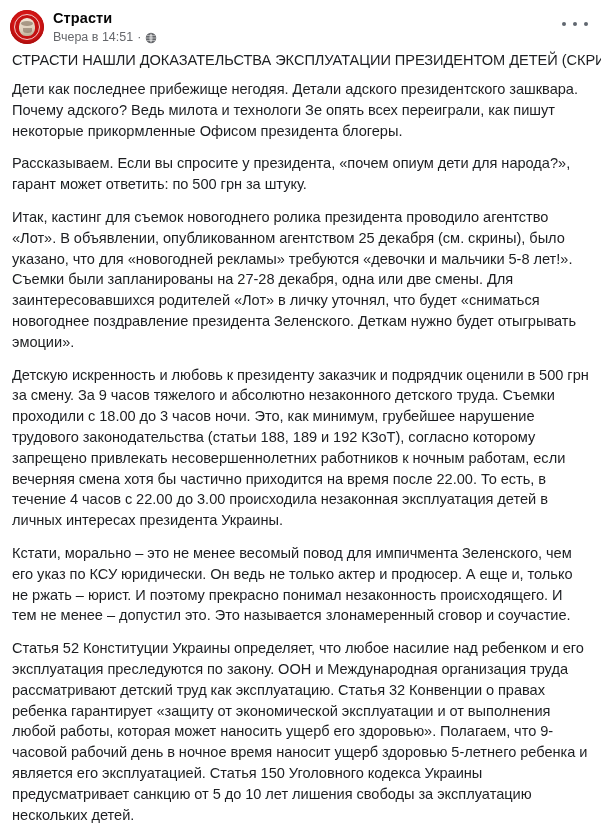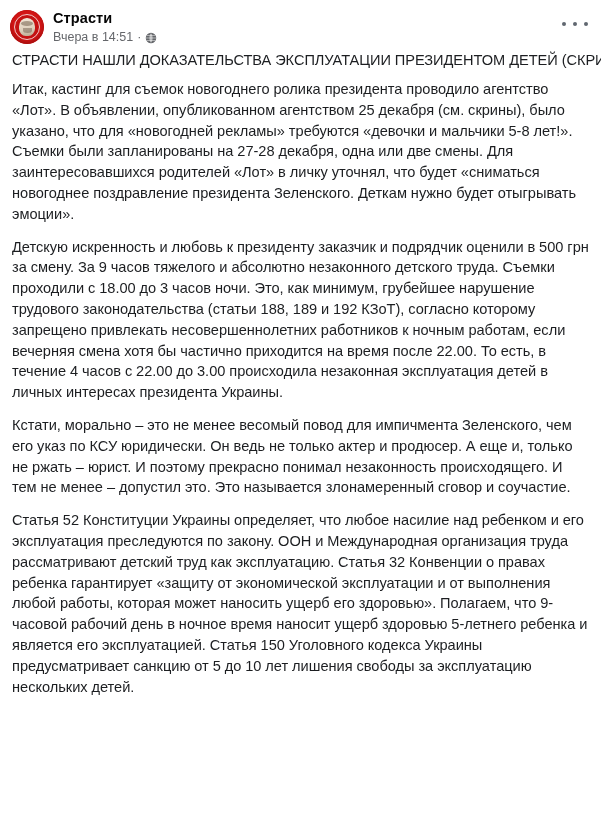--- a/index.html
+++ b/index.html
@@ -190,20 +190,22 @@
 
     <div class="more-btn">
       <span></span>
       <span></span>
       <span></span>
     </div>
   </div>
 
   <div class="post-body">
     <div class="post-title">СТРАСТИ НАШЛИ ДОКАЗАТЕЛЬСТВА ЭКСПЛУАТАЦИИ ПРЕЗИДЕНТОМ ДЕТЕЙ (СКРИНЫ)</div>
+    <p class="para">Дети как последнее прибежище негодяя. Детали адского президентского зашквара. Почему адского? Ведь милота и технологи Зе опять всех переиграли, как пишут некоторые прикормленные Офисом президента блогеры.</p>
+    <p class="para">Рассказываем. Если вы спросите у президента, «почем опиум дети для народа?», гарант может ответить: по 500 грн за штуку.</p>
     <p class="para">Итак, кастинг для съемок новогоднего ролика президента проводило агентство «Лот». В объявлении, опубликованном агентством 25 декабря (см. скрины), было указано, что для «новогодней рекламы» требуются «девочки и мальчики 5-8 лет!». Съемки были запланированы на 27-28 декабря, одна или две смены. Для заинтересовавшихся родителей «Лот» в личку уточнял, что будет «сниматься новогоднее поздравление президента Зеленского. Деткам нужно будет отыгрывать эмоции».</p>
     <p class="para">Детскую искренность и любовь к президенту заказчик и подрядчик оценили в 500 грн за смену. За 9 часов тяжелого и абсолютно незаконного детского труда. Съемки проходили с 18.00 до 3 часов ночи. Это, как минимум, грубейшее нарушение трудового законодательства (статьи 188, 189 и 192 КЗоТ), согласно которому запрещено привлекать несовершеннолетних работников к ночным работам, если вечерняя смена хотя бы частично приходится на время после 22.00. То есть, в течение 4 часов с 22.00 до 3.00 происходила незаконная эксплуатация детей в личных интересах президента Украины.</p>
     <p class="para">Кстати, морально – это не менее весомый повод для импичмента Зеленского, чем его указ по КСУ юридически. Он ведь не только актер и продюсер. А еще и, только не ржать – юрист. И поэтому прекрасно понимал незаконность происходящего. И тем не менее – допустил это. Это называется злонамеренный сговор и соучастие.</p>
     <p class="para">Статья 52 Конституции Украины определяет, что любое насилие над ребенком и его эксплуатация преследуются по закону. ООН и Международная организация труда рассматривают детский труд как эксплуатацию. Статья 32 Конвенции о правах ребенка гарантирует «защиту от экономической эксплуатации и от выполнения любой работы, которая может наносить ущерб его здоровью». Полагаем, что 9-часовой рабочий день в ночное время наносит ущерб здоровью 5-летнего ребенка и является его эксплуатацией. Статья 150 Уголовного кодекса Украины предусматривает санкцию от 5 до 10 лет лишения свободы за эксплуатацию нескольких детей.</p>
 
   </div>
 
 </div>
 
 </body></html>

